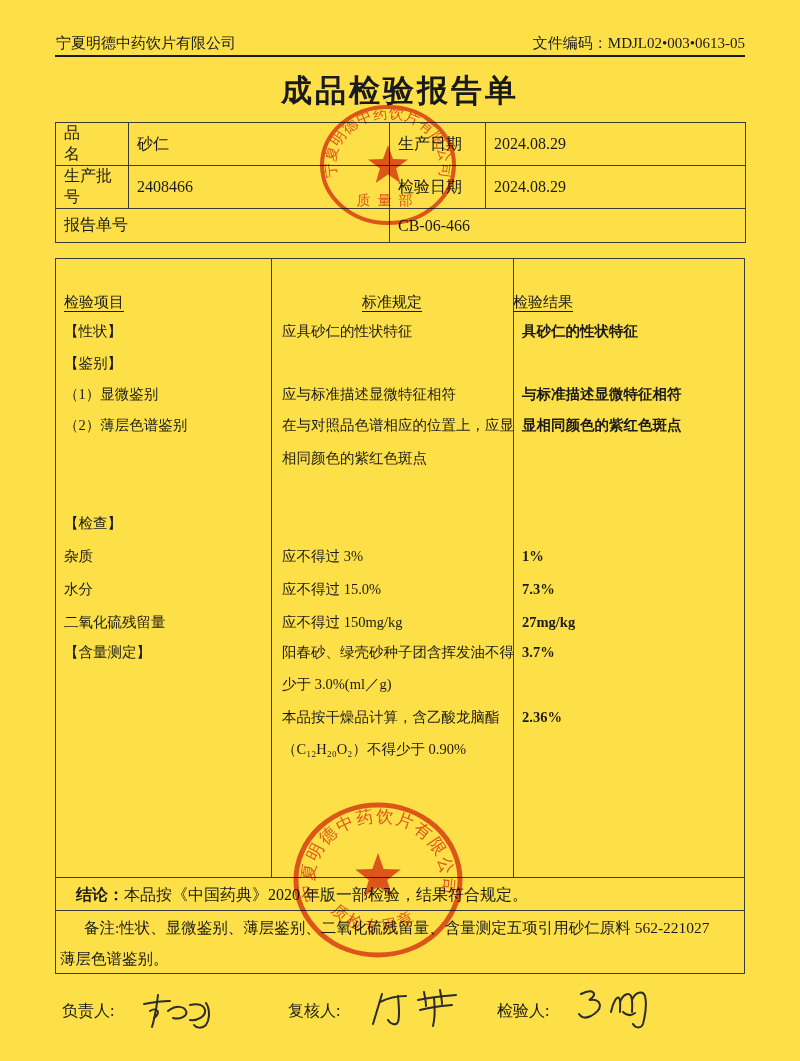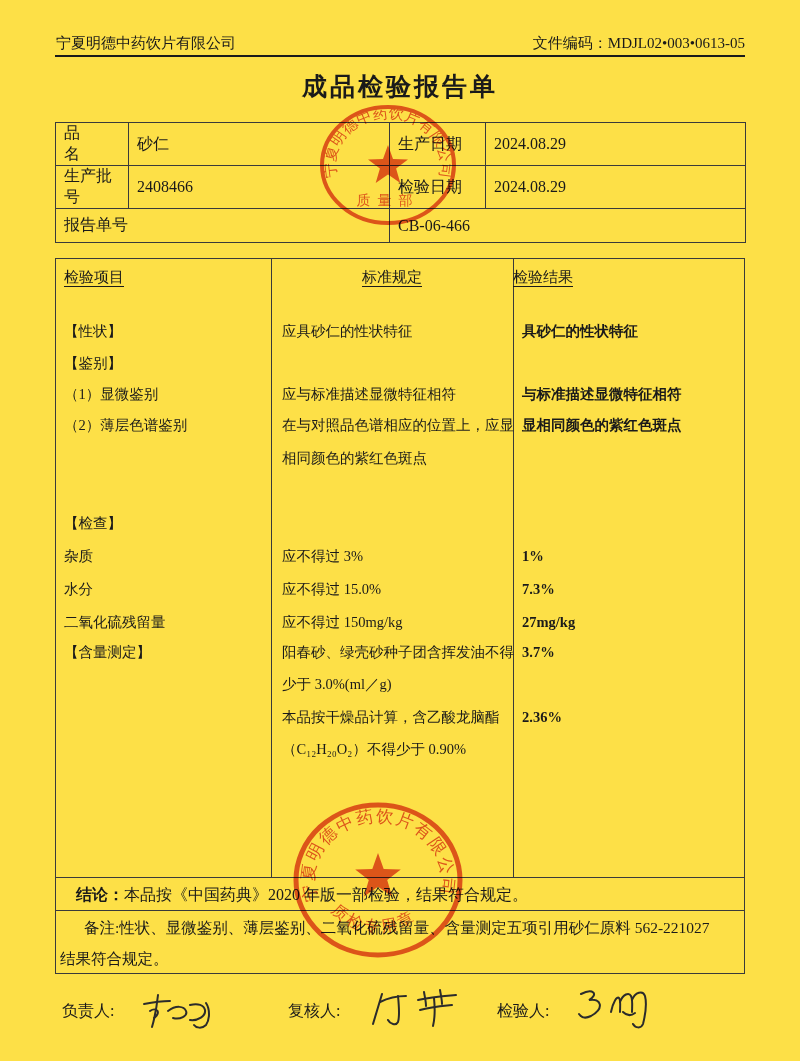--- a/index.html
+++ b/index.html
@@ -7,35 +7,35 @@
   .page {
     position:relative; width:800px; height:1061px; background:#fde047;
     font-family:"Liberation Serif","DejaVu Serif",serif; color:#1a1a1a;
     overflow:hidden;
   }
   
   .hdr-company { position:absolute; left:56px; top:34px; font-size:15px; }
   .hdr-code    { position:absolute; right:55px; top:34px; font-size:15px;font-family:Liberation Serif, serif; }
   .hdr-rule    { position:absolute; left:55px; top:55px; width:690px; height:2px; background:#1a1a1a; }
   .doc-title   { position:absolute; left:0; top:70px; width:100%; text-align:center;
-                 font-size:25px; font-weight:bold; letter-spacing:3px; }
+                 font-size:31px; font-weight:bold; letter-spacing:3px; }
 
   
   table.info { position:absolute; left:55px; top:122px; width:690px;
                border-collapse:collapse; table-layout:fixed; font-size:16px; }
   table.info td { border:1px solid #3a3a3a; height:34px; padding:0 8px; vertical-align:middle; }
   td.c1 { width:73px; }  td.c2 { width:261px; } td.c3 { width:96px; } td.c4 { width:260px; }
 
   
   .insp { position:absolute; left:55px; top:258px; width:690px; height:620px;
           border:1px solid #3a3a3a; }
   .insp .colsep1 { position:absolute; left:215px; top:0; width:1px; height:100%; background:#3a3a3a; }
   .insp .colsep2 { position:absolute; left:457px; top:0; width:1px; height:100%; background:#3a3a3a; }
   .insp .line { position:absolute; white-space:nowrap; font-size:14.5px; line-height:20px; }
-  .insp .hline { font-size:15px; text-decoration:underline; text-underline-offset:4px; }
+  .insp .hline { font-size:15px; text-decoration:underline; text-underline-offset:4px;margin-top:25px; }
   .h-item { left:8px;  top:8px; }
   .h-std  { left:215px; top:8px; width:242px; text-align:center; }
   .h-res  { left:457px; top:8px; width:233px; text-align:left; }
   .ci { left:8px; }          
   .cs { left:226px; }        
   .cr { left:466px;font-weight:bold; }        
 
   
   .concl { position:absolute; left:55px; top:877px; width:690px; height:34px;
            border:1px solid #3a3a3a; font-size:16px; line-height:33px; padding-left:20px; }
@@ -122,21 +122,21 @@
     <div class="line cr" style="top:320px">7.3%</div>
     <div class="line cr" style="top:353px">27mg/kg</div>
     <div class="line cr" style="top:383px">3.7%</div>
     <div class="line cr" style="top:448px">2.36%</div>
   </div>
 
   <div class="concl"><b>结论：</b><span>本品按《中国药典》2020 年版一部检验，结果符合规定。</span></div>
 
   <div class="remark">
     <div class="l1"><span>备注:</span><span>性状、显微鉴别、薄层鉴别、二氧化硫残留量、含量测定五项引用砂仁原料 562-221027</span></div>
-    <div class="l2">结果符合规定。</div>
+    <div class="l2">薄层色谱鉴别。</div>
   </div>
 
   <div class="sig-label" style="left:62px">负责人:</div>
   <div class="sig-label" style="left:288px">复核人:</div>
   <div class="sig-label" style="left:497px">检验人:</div>
 
   <svg class="sig-svg" style="left:140px; top:991px;" width="80" height="44" viewBox="0 0 80 44">
     <path d="M18,4 C17,13 15,26 12,36"></path>
     <path d="M4,13 C14,11 24,10 30,10"></path>
     <path d="M10,20 C16,16 22,21 14,27"></path>

